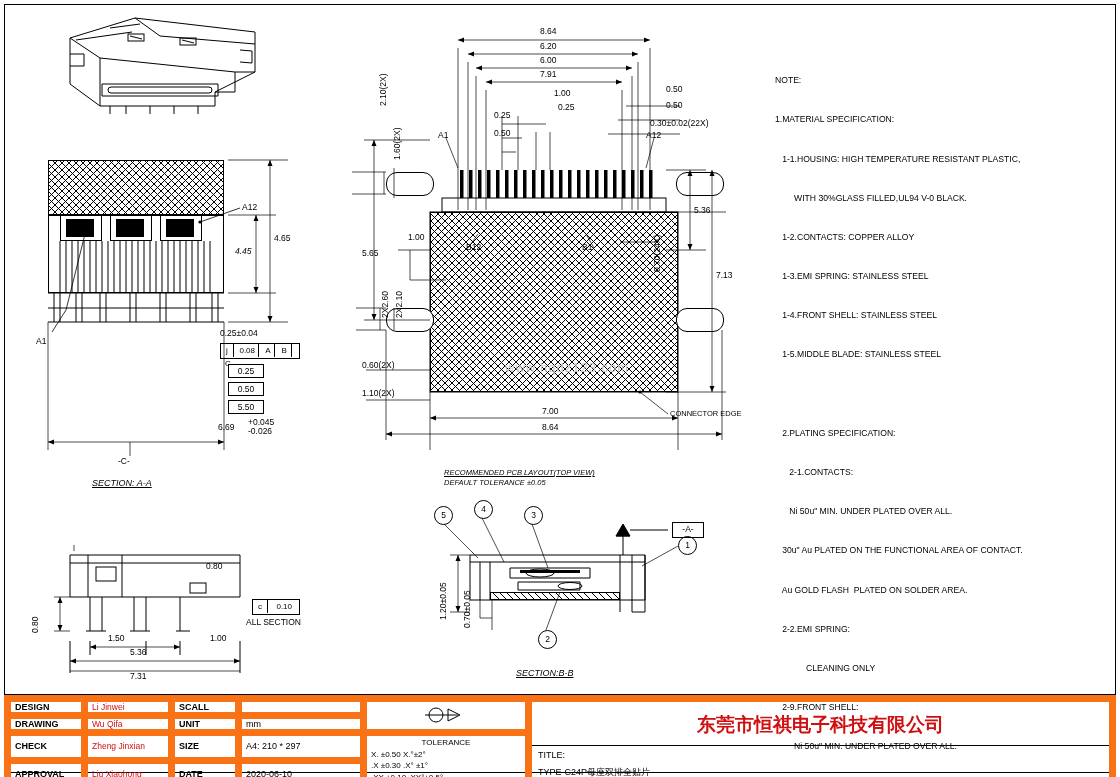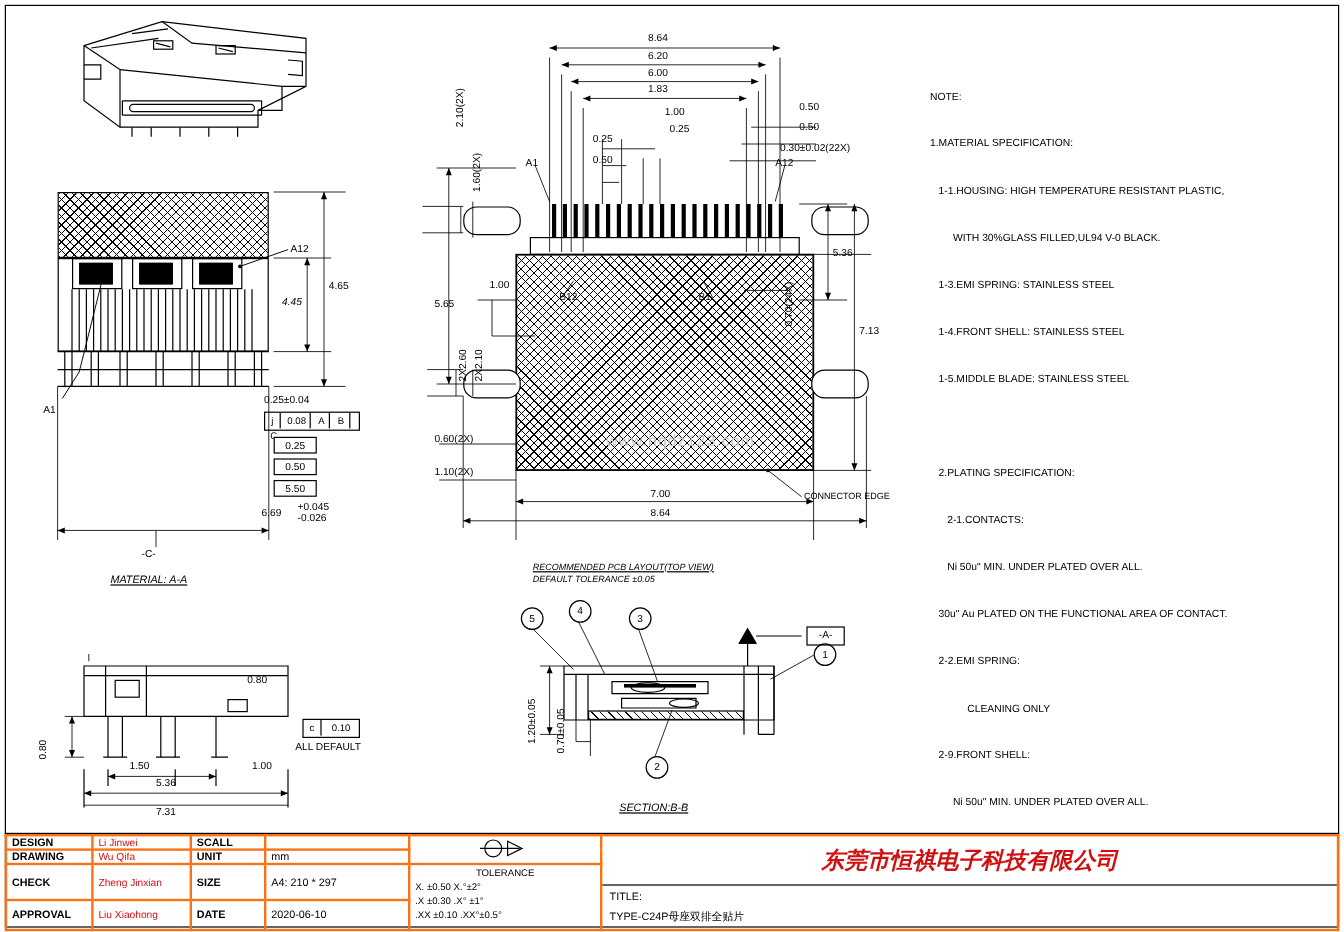--- a/index.html
+++ b/index.html
@@ -31,21 +31,21 @@
   
   #titleblock {
     left:4px; top:694px; width:1112px; height:79px;
     border-top:1.5px solid #000;
     box-sizing:border-box;
   }
   #titleblock table {
     border-collapse:collapse; width:100%; height:100%;
     font-size:9px;
   }
-  #titleblock td { border:2px solid #f97316; padding:0 4px; }
+  #titleblock td { border:7px solid #f97316; padding:0 4px; }
   .tbl-label { width:62px; font-weight:bold; }
   .tbl-val { width:72px; color:#d01010; font-size:8.5px;margin-left:36px; }
   .tbl-label2 { width:52px; font-weight:bold; }
   .tbl-val2 { width:110px; }
   .company { color:#d01010; font-size:19px; font-weight:bold; text-align:center; }
   .titlecell { font-size:9px; }
 
   
   .tolbox { font-size:8px; line-height:1.45; }
   .box { position:absolute; border:1px solid #000; box-sizing:border-box; }
@@ -179,21 +179,21 @@
   <svg style="left:0;top:0;width:300px;height:300px;">
     <g stroke="#000" stroke-width="0.7" fill="none">
       <path d="M18 162 L18 290 M194 162 L194 290"></path>
       <path d="M18 282 L194 282"></path>
       <path d="M100 282 L100 296"></path>
     </g>
     <path d="M18 282 l6 -2.5 v5 z" fill="#000"></path>
       <path d="M194 282 l-6 -2.5 v5 z" fill="#000"></path>
   </svg>
   <div class="dimtxt" style="left:88px;top:296px;">-C-</div>
-  <div class="dimtxt underlined ital" style="left:62px;top:318px;font-size:9px;">MATERIAL: A-A</div>
+  <div class="dimtxt underlined ital" style="left:62px;top:318px;font-size:9px;">SECTION: A-A</div>
 </div>
 
 <div class="abs" style="left:30px;top:545px;width:300px;height:140px;">
   <svg style="left:0;top:0;width:300px;height:140px;">
     <g stroke="#000" stroke-width="1" fill="none">
 
       <path d="M40 10 L210 10 L210 52 L40 52 Z"></path>
       <path d="M40 18 L210 18"></path>
       <path d="M58 10 L58 52 M92 10 L92 52"></path>
       <rect x="66" y="22" width="20" height="14"></rect>
@@ -221,21 +221,21 @@
   <div class="dimtxt" style="left:176px;top:16px;">0.80</div>
   <div class="dimtxt" style="left:0px;top:88px;transform:rotate(-90deg);transform-origin:left top;">0.80</div>
   <div class="dimtxt" style="left:78px;top:88px;">1.50</div>
   <div class="dimtxt" style="left:180px;top:88px;">1.00</div>
   <div class="dimtxt" style="left:100px;top:102px;">5.36</div>
   <div class="dimtxt" style="left:100px;top:126px;">7.31</div>
   <div class="abs" style="left:222px;top:54px;width:46px;height:14px;border:1px solid #000;font-size:8px;line-height:13px;">
     <span style="display:inline-block;width:14px;text-align:center;border-right:1px solid #000;">c</span>
     <span style="display:inline-block;width:28px;text-align:center;">0.10</span>
   </div>
-  <div class="dimtxt" style="left:216px;top:72px;">ALL DEFAULT</div>
+  <div class="dimtxt" style="left:216px;top:72px;">ALL SECTION</div>
 </div>
 
 <div class="abs" style="left:350px;top:20px;width:400px;height:470px;">
 
   <svg style="left:0;top:0;width:400px;height:200px;">
     <g stroke="#000" stroke-width="0.7" fill="none">
       <path d="M108 28 L108 190 M300 28 L300 190"></path>
       <path d="M118 42 L118 190 M288 42 L288 190"></path>
       <path d="M126 56 L126 190 M282 56 L282 190"></path>
       <path d="M136 70 L136 190 M272 70 L272 190"></path>
@@ -256,21 +256,21 @@
     <path d="M118 34 l6 -2.5 v5 z" fill="#000"></path>
       <path d="M288 34 l-6 -2.5 v5 z" fill="#000"></path>
     <path d="M126 48 l6 -2.5 v5 z" fill="#000"></path>
       <path d="M282 48 l-6 -2.5 v5 z" fill="#000"></path>
     <path d="M136 62 l6 -2.5 v5 z" fill="#000"></path>
       <path d="M272 62 l-6 -2.5 v5 z" fill="#000"></path>
   </svg>
   <div class="dimtxt" style="left:190px;top:6px;">8.64</div>
   <div class="dimtxt" style="left:190px;top:21px;">6.20</div>
   <div class="dimtxt" style="left:190px;top:35px;">6.00</div>
-  <div class="dimtxt" style="left:190px;top:49px;">1.83</div>
+  <div class="dimtxt" style="left:190px;top:49px;">7.91</div>
   <div class="dimtxt" style="left:204px;top:68px;">1.00</div>
   <div class="dimtxt" style="left:144px;top:90px;">0.25</div>
   <div class="dimtxt" style="left:208px;top:82px;">0.25</div>
   <div class="dimtxt" style="left:144px;top:108px;">0.50</div>
   <div class="dimtxt" style="left:316px;top:64px;">0.50</div>
   <div class="dimtxt" style="left:316px;top:80px;">0.50</div>
   <div class="dimtxt" style="left:300px;top:98px;">0.30±0.02(22X)</div>
 
   <svg style="left:0;top:0;width:400px;height:200px;">
     <g fill="#000">
@@ -442,28 +442,30 @@
     </g>
   </svg>
   <div class="dimtxt underlined ital" style="left:96px;top:168px;font-size:9px;">SECTION:B-B</div>
 </div>
 
 <div class="abs" id="notes">
   <div>NOTE:</div>
   <div>1.MATERIAL SPECIFICATION:</div>
   <div>   1-1.HOUSING: HIGH TEMPERATURE RESISTANT PLASTIC,</div>
   <div>        WITH 30%GLASS FILLED,UL94 V-0 BLACK.</div>
+  <div>   1-2.CONTACTS: COPPER ALLOY</div>
   <div>   1-3.EMI SPRING: STAINLESS STEEL</div>
   <div>   1-4.FRONT SHELL: STAINLESS STEEL</div>
   <div>   1-5.MIDDLE BLADE: STAINLESS STEEL</div>
   <div>&nbsp;</div>
   <div>   2.PLATING SPECIFICATION:</div>
   <div>      2-1.CONTACTS:</div>
   <div>      Ni 50u" MIN. UNDER PLATED OVER ALL.</div>
   <div>   30u" Au PLATED ON THE FUNCTIONAL AREA OF CONTACT.</div>
+  <div>   Au GOLD FLASH  PLATED ON SOLDER AREA.</div>
   <div>   2-2.EMI SPRING:</div>
   <div>             CLEANING ONLY</div>
   <div>   2-9.FRONT SHELL:</div>
   <div>        Ni 50u" MIN. UNDER PLATED OVER ALL.</div>
   
   
   
   
   
   
@@ -494,21 +496,21 @@
       <td class="tbl-label2">SCALL</td>
       <td class="tbl-val2"></td>
       <td rowspan="2" style="width:150px;text-align:center;vertical-align:middle;">
         <svg width="44" height="18" style="position:relative;">
           <circle cx="12" cy="9" r="7" fill="none" stroke="#000" stroke-width="1"></circle>
           <path d="M1 9 L34 9" stroke="#000" stroke-width="1"></path>
           <path d="M24 3 L36 9 L24 15 Z" fill="none" stroke="#000" stroke-width="1"></path>
         </svg>
       </td>
       <td rowspan="4" style="vertical-align:middle;padding:0;">
-        <div style="height:40px;display:flex;align-items:center;justify-content:center;font-style:italic;">
+        <div style="height:40px;display:flex;align-items:center;justify-content:center;">
           <span class="company">东莞市恒祺电子科技有限公司</span>
         </div>
         <div style="border-top:1px solid #000;height:36px;position:relative;">
           <span class="abs titlecell" style="left:6px;top:4px;">TITLE:</span>
           <span class="abs titlecell" style="left:6px;top:20px;">TYPE-C24P母座双排全贴片</span>
         </div>
       </td>
     </tr>
     <tr>
       <td class="tbl-label">DRAWING</td>

